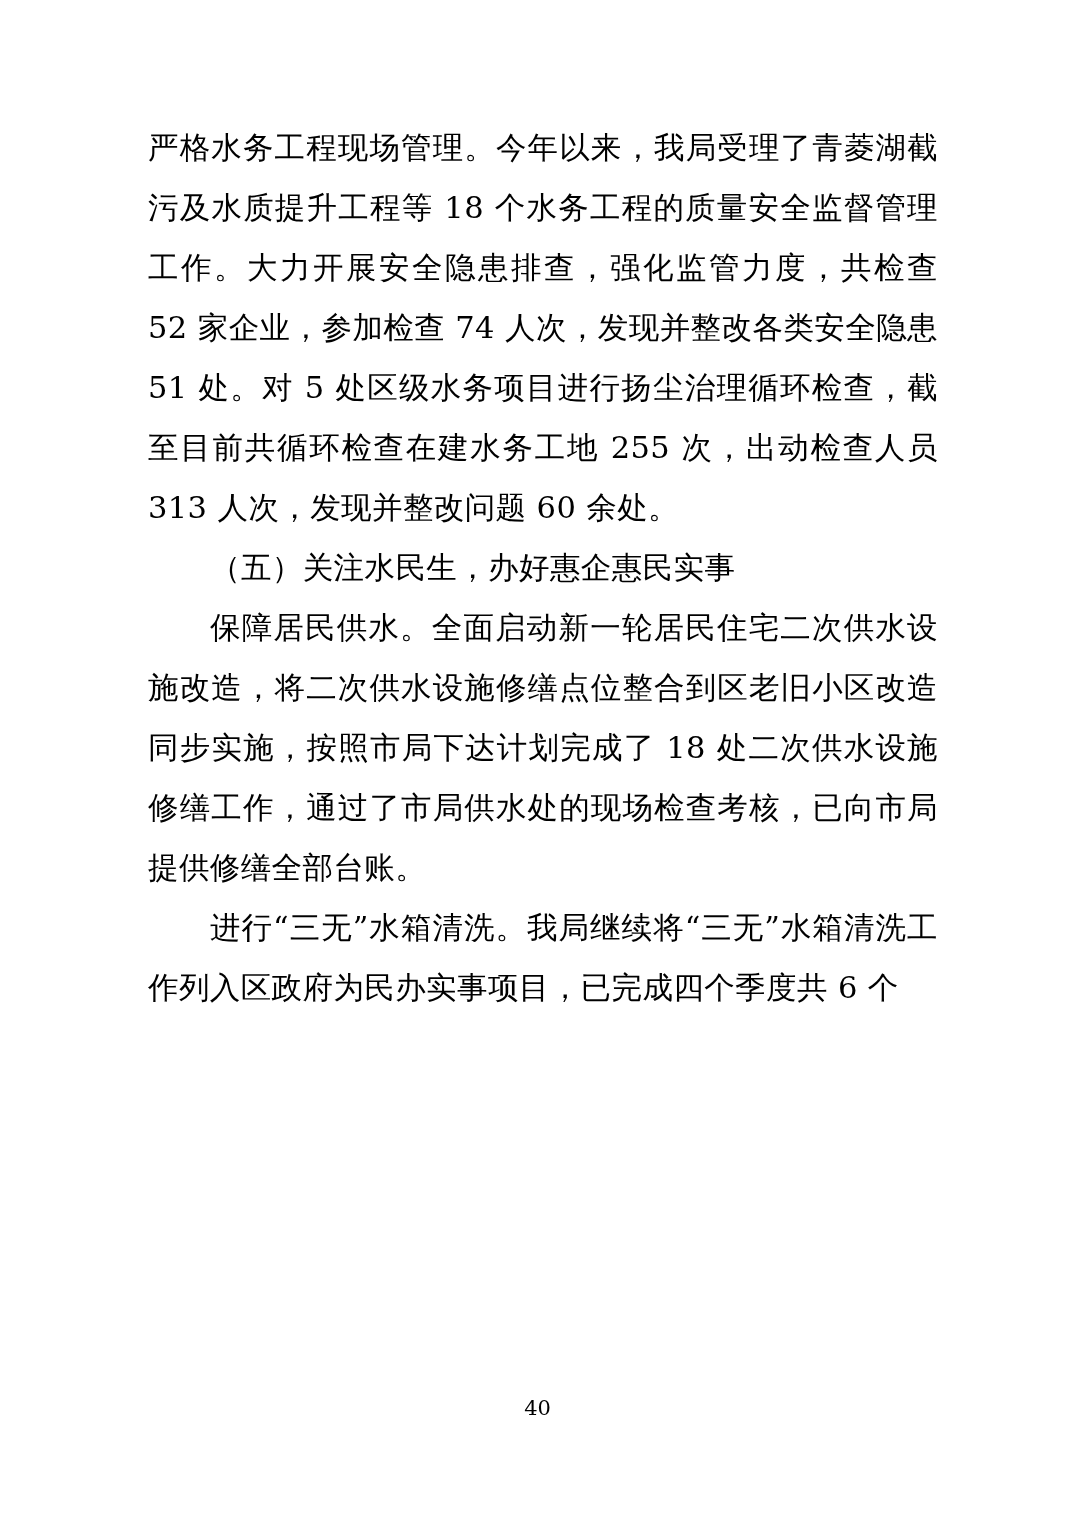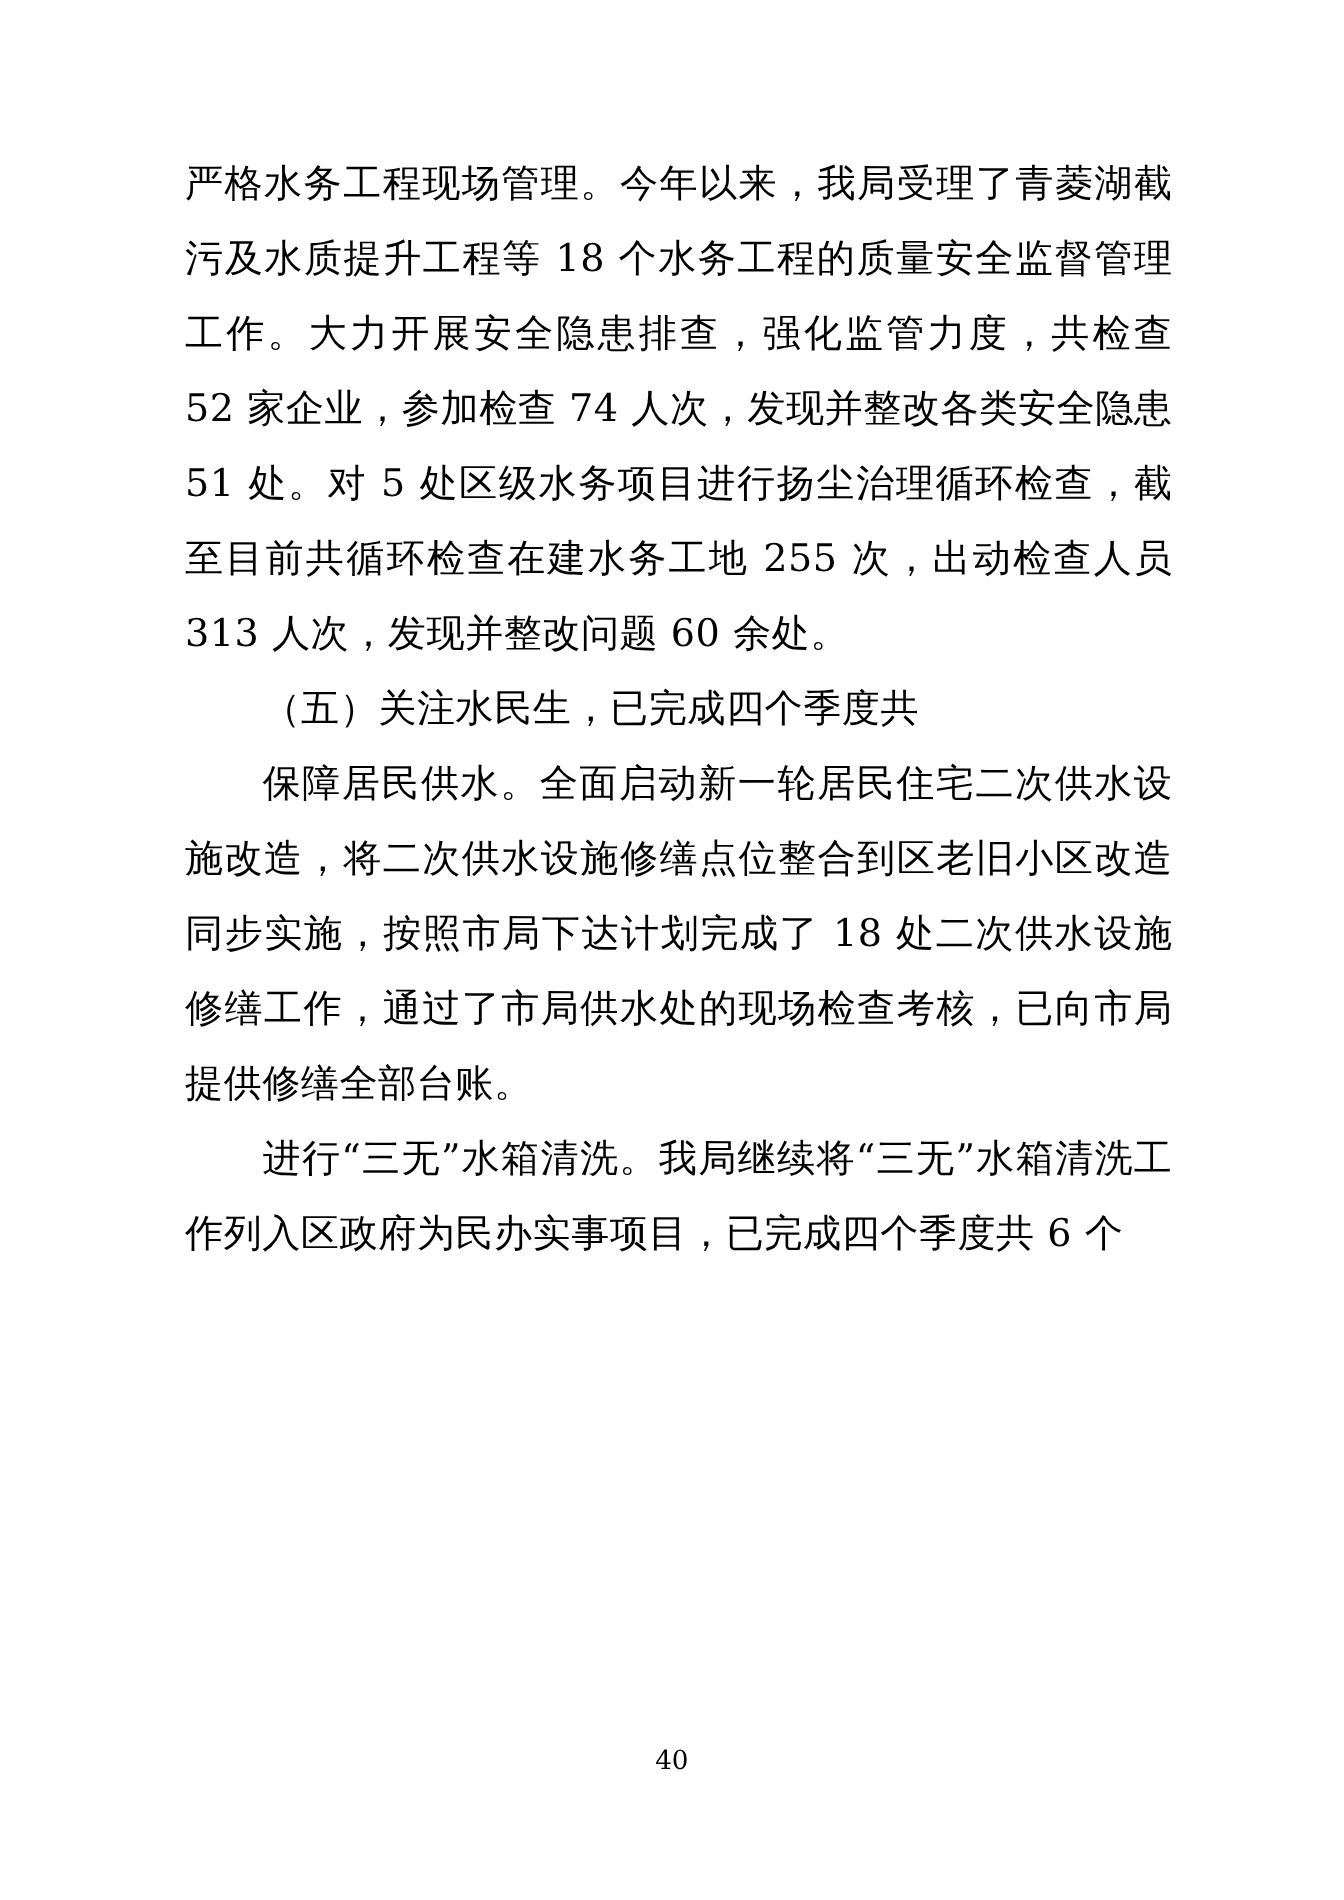--- a/index.html
+++ b/index.html
@@ -47,18 +47,18 @@
     color: #000000;
     font-family: "DejaVu Serif", "Liberation Serif", serif;
   }
 </style>
 </head>
 <body>
 
 <div class="page">
   <div class="content">
     <p class="para">严格水务工程现场管理。今年以来，我局受理了青菱湖截污及水质提升工程等 18 个水务工程的质量安全监督管理工作。大力开展安全隐患排查，强化监管力度，共检查 52 家企业，参加检查 74 人次，发现并整改各类安全隐患 51 处。对 5 处区级水务项目进行扬尘治理循环检查，截至目前共循环检查在建水务工地 255 次，出动检查人员 313 人次，发现并整改问题 60 余处。</p>
-    <p class="para indent">（五）关注水民生，已完成四个季度共</p>
+    <p class="para indent">（五）关注水民生，办好惠企惠民实事</p>
     <p class="para indent">保障居民供水。全面启动新一轮居民住宅二次供水设施改造，将二次供水设施修缮点位整合到区老旧小区改造同步实施，按照市局下达计划完成了 18 处二次供水设施修缮工作，通过了市局供水处的现场检查考核，已向市局提供修缮全部台账。</p>
     <p class="para indent">进行“三无”水箱清洗。我局继续将“三无”水箱清洗工作列入区政府为民办实事项目，已完成四个季度共 6 个</p>
   </div>
   <div class="page-number">40</div>
 </div>
 
 </body></html>

